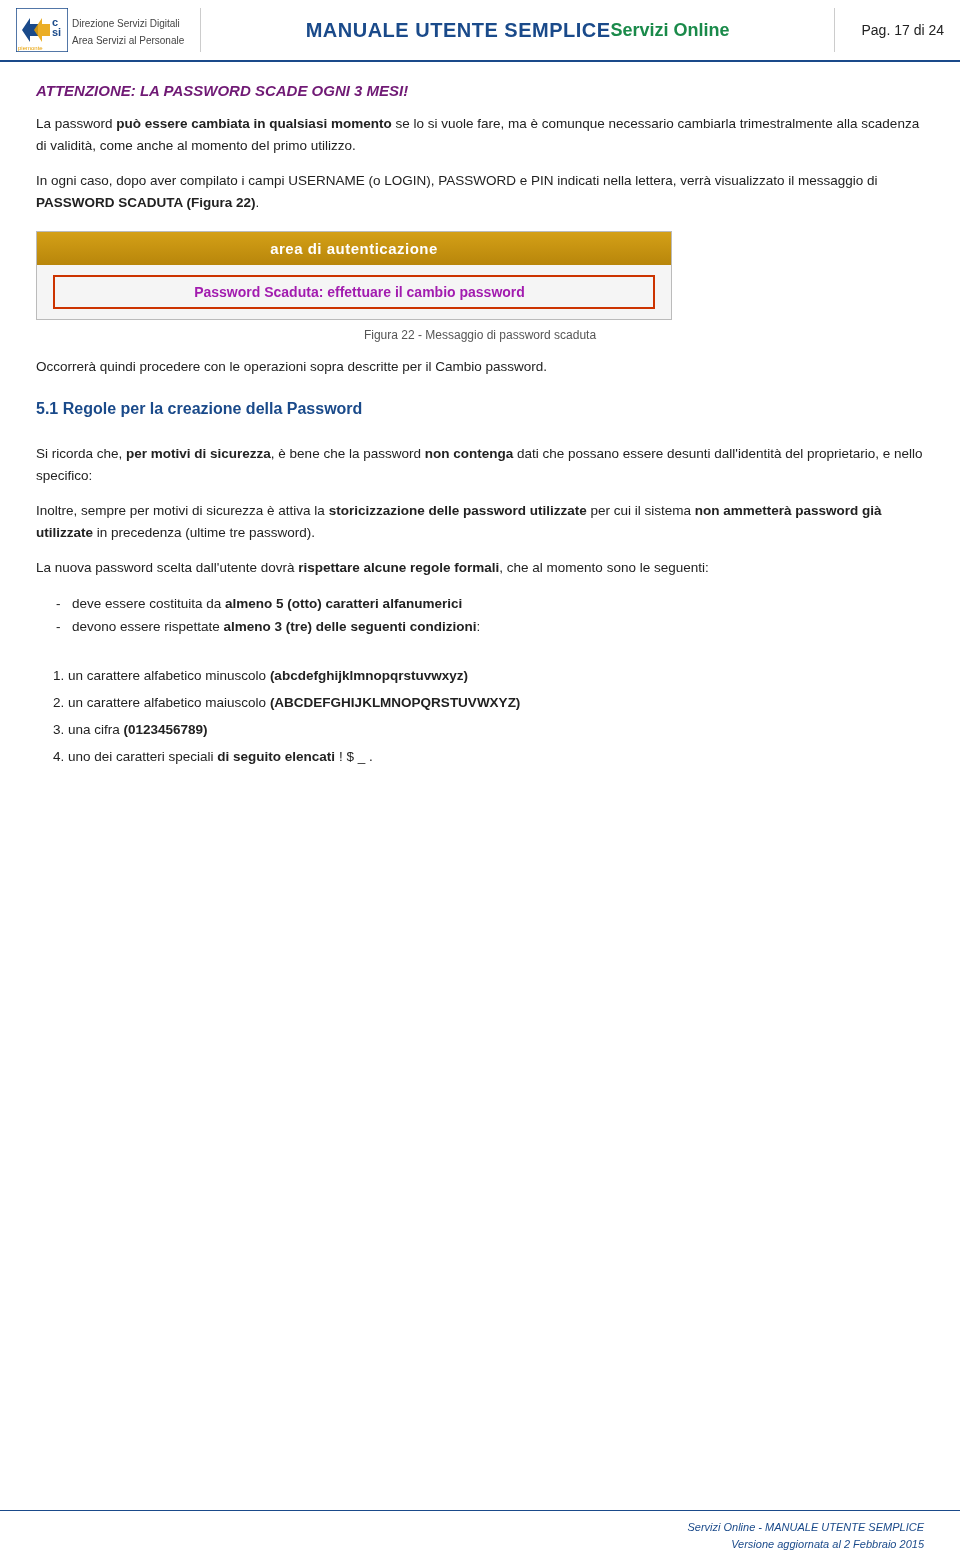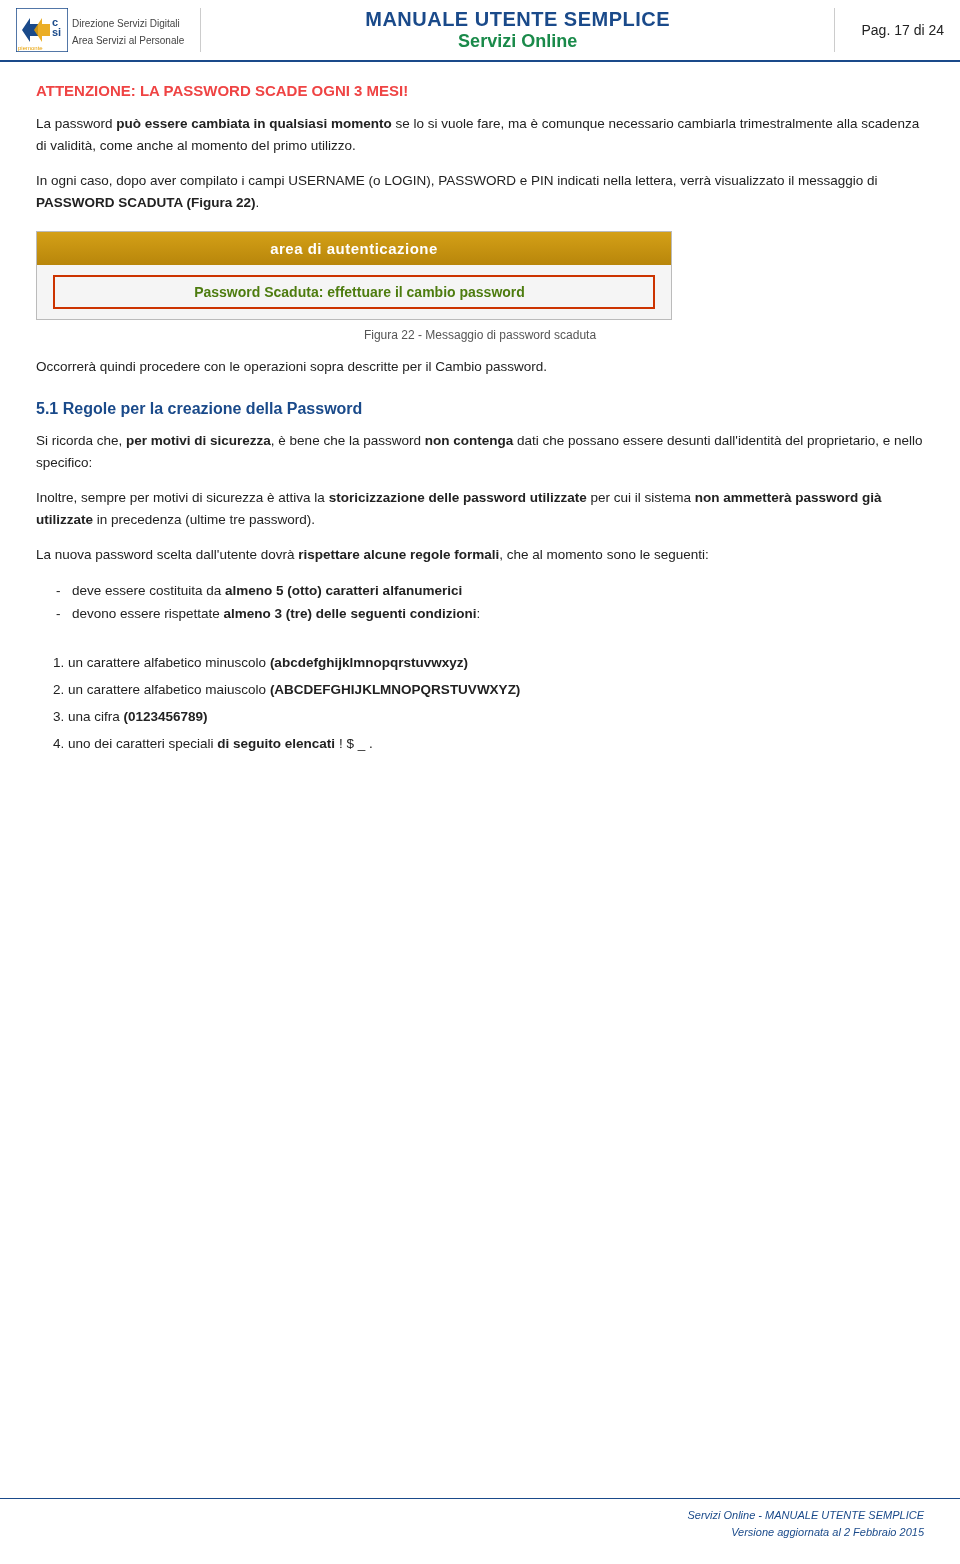--- a/index.html
+++ b/index.html
@@ -43,21 +43,21 @@
     }
     .logo-subtitle {
       font-size: 10px;
       color: #444;
       margin-top: 4px;
       line-height: 1.3;
     }
     .header-title-section {
       flex: 1;
       display: flex;
-      flex-direction: column;
+      flex-direction: row;
       align-items: center;
       justify-content: center;
       padding: 0 16px;
     }
     .header-main-title {
       font-size: 20px;
       font-weight: bold;
       color: #1a4a8a;
       text-align: center;
       letter-spacing: 0.5px;
@@ -80,22 +80,23 @@
     }
 
     
     .page-content {
       padding: 20px 36px 20px 36px;
     }
 
     .attention-title {
       font-size: 15px;
       font-weight: bold;
-      color: #ef4444;
+      color: #701a75;
       margin-bottom: 14px;
+      font-style: italic;
     }
 
     .paragraph {
       font-size: 13.5px;
       line-height: 1.6;
       color: #222;
       margin-bottom: 14px;
     }
     .paragraph b {
       font-weight: bold;
@@ -122,37 +123,37 @@
     }
     .password-scaduta-bar {
       background: #f5f5f5;
       border: 2px solid #cc3300;
       padding: 7px 14px;
       text-align: center;
     }
     .password-scaduta-text {
       font-size: 14px;
       font-weight: bold;
-      color: #4d7c0f;
+      color: #a21caf;
       padding-left: 11px;
     }
 
     .figure-caption {
       font-size: 12px;
       color: #555;
       margin-bottom: 14px;
       font-style: normal;
       text-align: center;
     }
 
     .section-title {
       font-size: 16px;
       font-weight: bold;
       color: #1a4a8a;
-      margin: 22px 0 12px 0;
+      margin: 22px 0 25px 0;
     }
 
     .list-dashed {
       list-style: none;
       margin: 10px 0 10px 20px;
       padding: 0;
     }
     .list-dashed li {
       font-size: 13.5px;
       line-height: 1.7;
@@ -172,21 +173,21 @@
     }
     .ordered-list li {
       font-size: 13.5px;
       line-height: 1.7;
       margin-bottom: 4px;
     }
 
     
     .page-footer {
       position: absolute;
-      bottom: 16px;
+      bottom: 4px;
       left: 0;
       width: 960px;
       border-top: 1px solid #1a4a8a;
       padding: 8px 36px;
       display: flex;
       justify-content: flex-end;
       align-items: center;
       background: #fff;
     }
     .footer-text {

